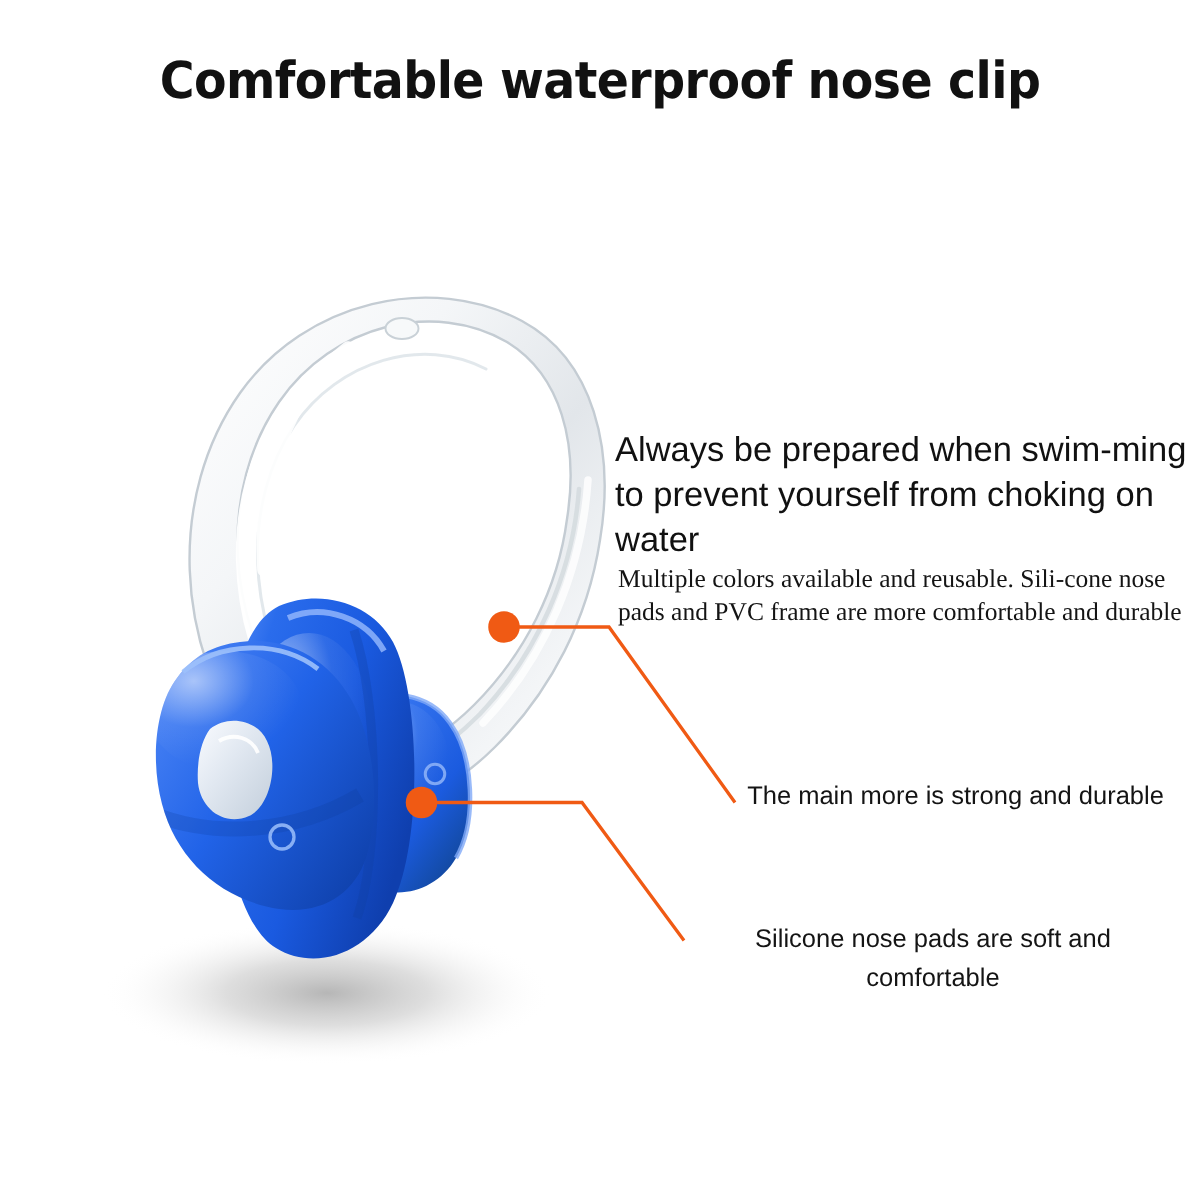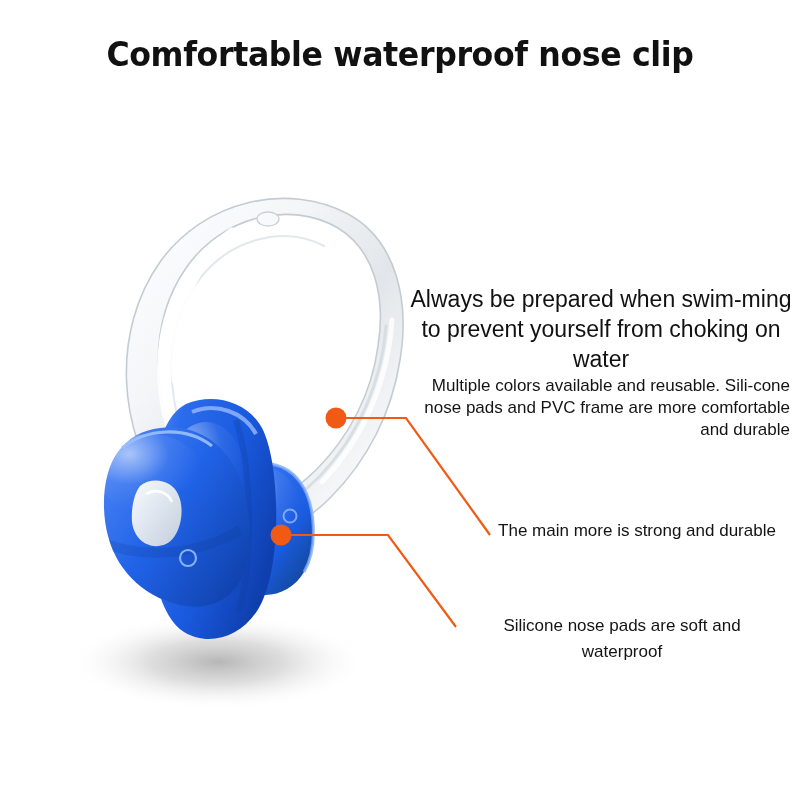--- a/index.html
+++ b/index.html
@@ -30,31 +30,32 @@
     position:absolute;left:100px;top:86px;width:600px;
     text-align:center;
     font-size:21px;
     line-height:26px;
     color:#1c1c1c;
   }
 
   
   .headline{
     position:absolute;left:410px;top:284px;width:382px;
-    text-align:center;
+    text-align:left;
     font-size:23px;
     line-height:30px;
     color:#111;
   }
   .para-1{
     position:absolute;left:412px;top:375px;width:378px;
-    text-align:right;
+    text-align:left;
     font-size:17px;
     line-height:22px;
     color:#141414;
+    font-family:Liberation Serif, serif;
   }
   .para-2{
     position:absolute;left:492px;top:518px;width:290px;
     text-align:center;
     font-size:17px;
     line-height:26px;
     color:#141414;
   }
   .para-3{
     position:absolute;left:462px;top:613px;width:320px;
@@ -229,15 +230,15 @@
     <circle cx="336" cy="418" r="10.5" fill="#F05A14"></circle>
     <circle cx="281" cy="535" r="10.5" fill="#F05A14"></circle>
   </svg>
 
   <div class="headline">Always be prepared when swim-ming to prevent yourself from choking on water</div>
 
   <div class="para-1">Multiple colors available and reusable. Sili-cone nose pads and PVC frame are more comfortable and durable</div>
 
   <div class="para-2">The main more is strong and durable</div>
 
-  <div class="para-3">Silicone nose pads are soft and waterproof</div>
+  <div class="para-3">Silicone nose pads are soft and comfortable</div>
 
 </div>
 
 </body></html>

